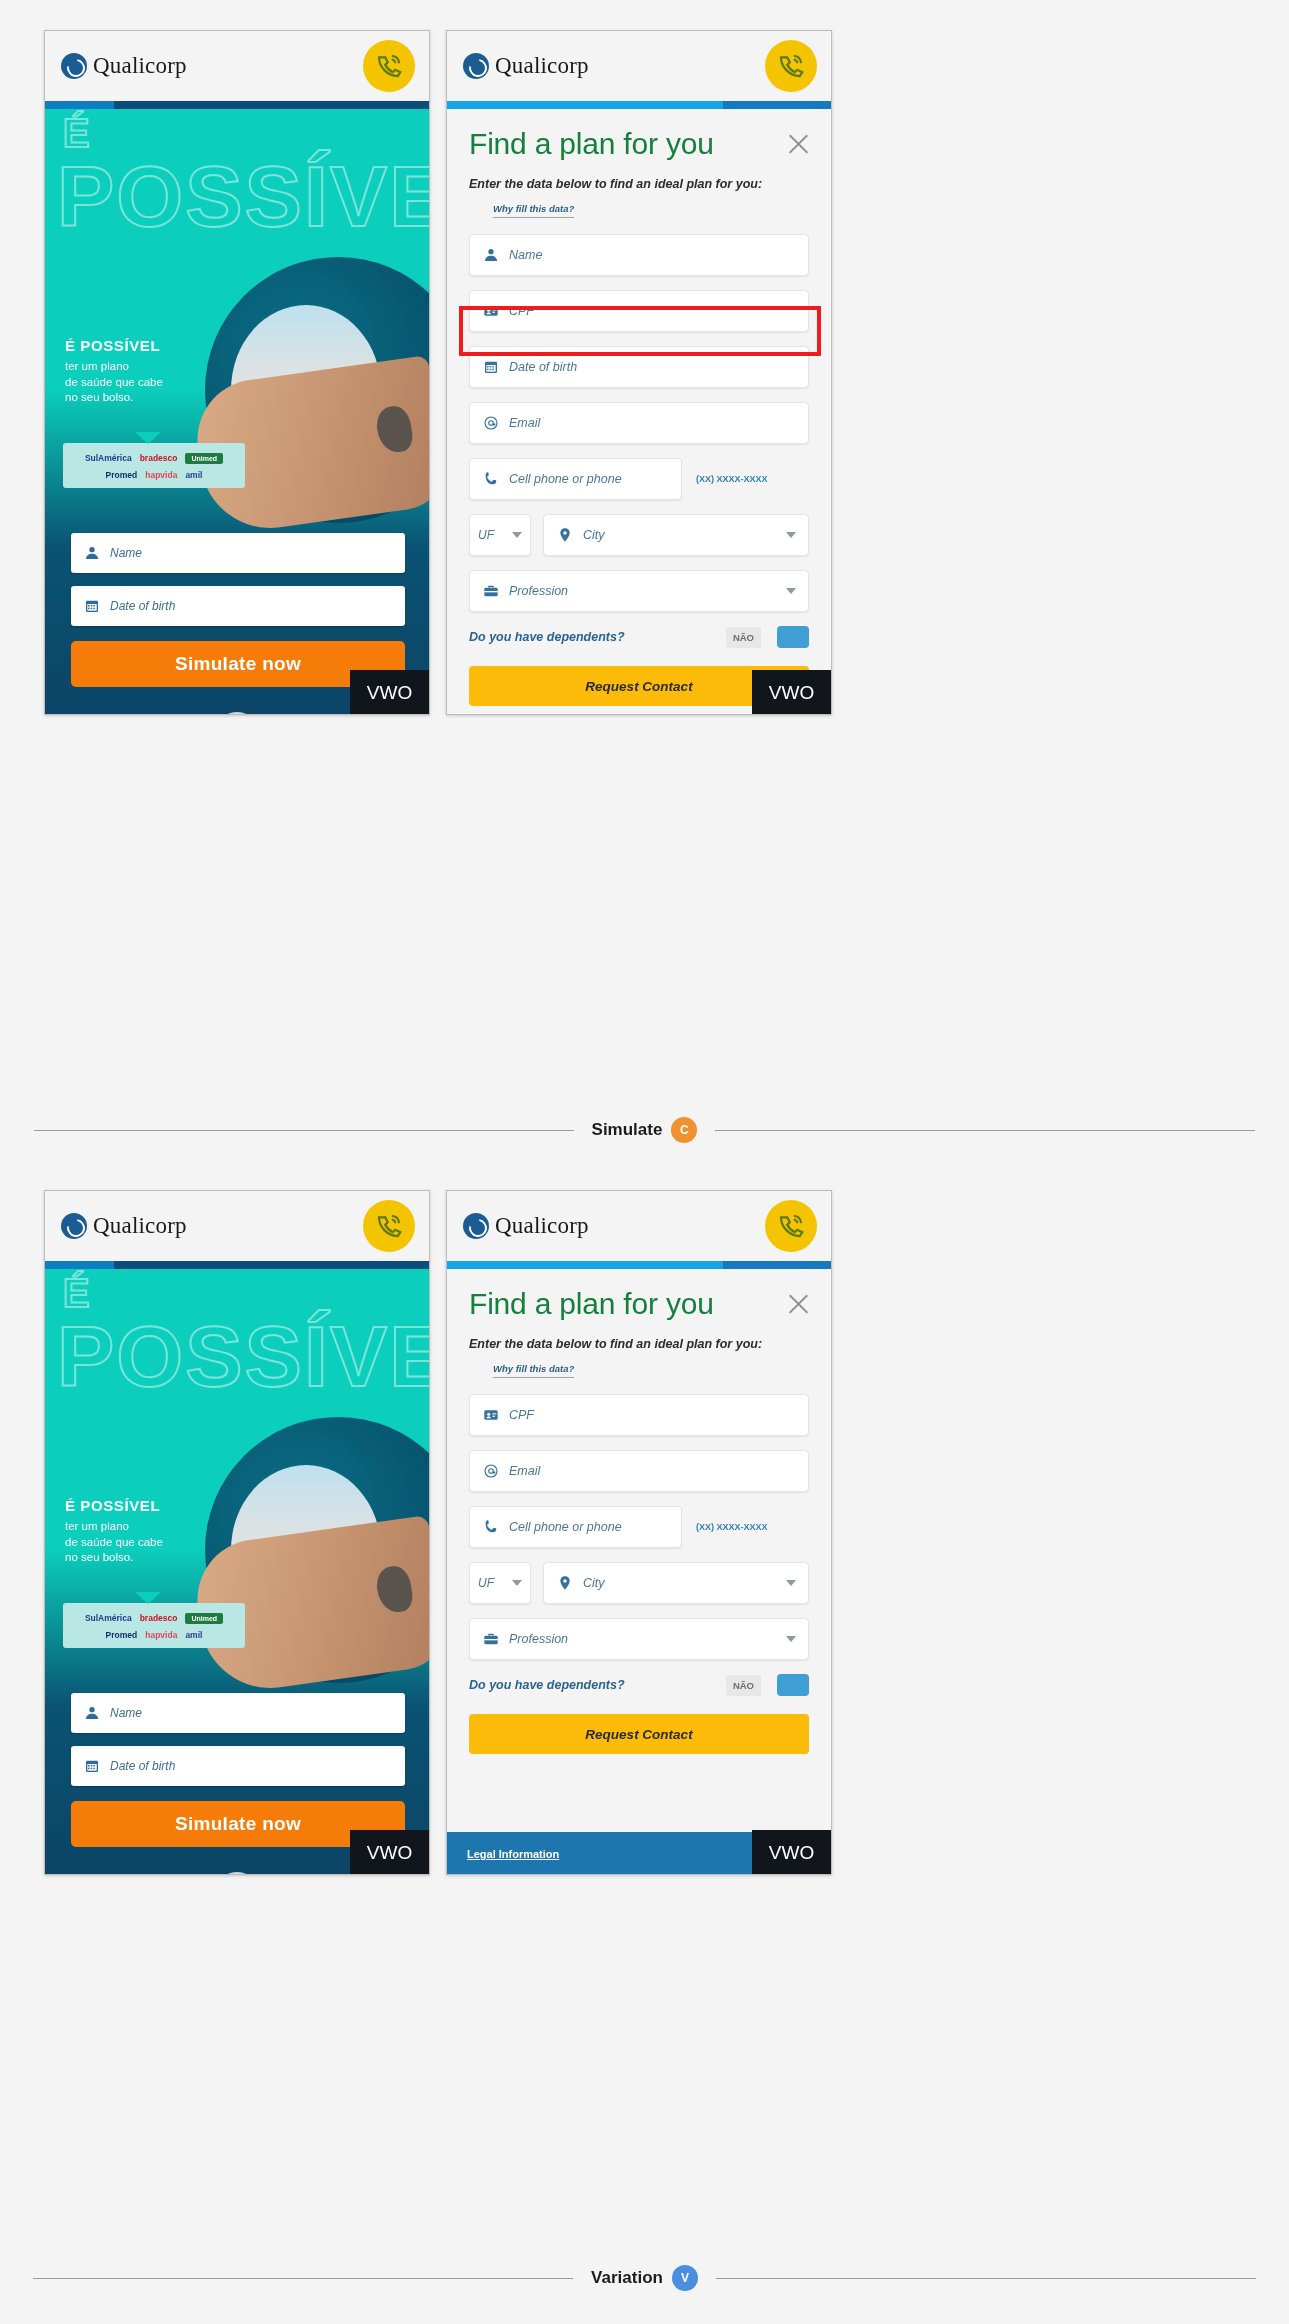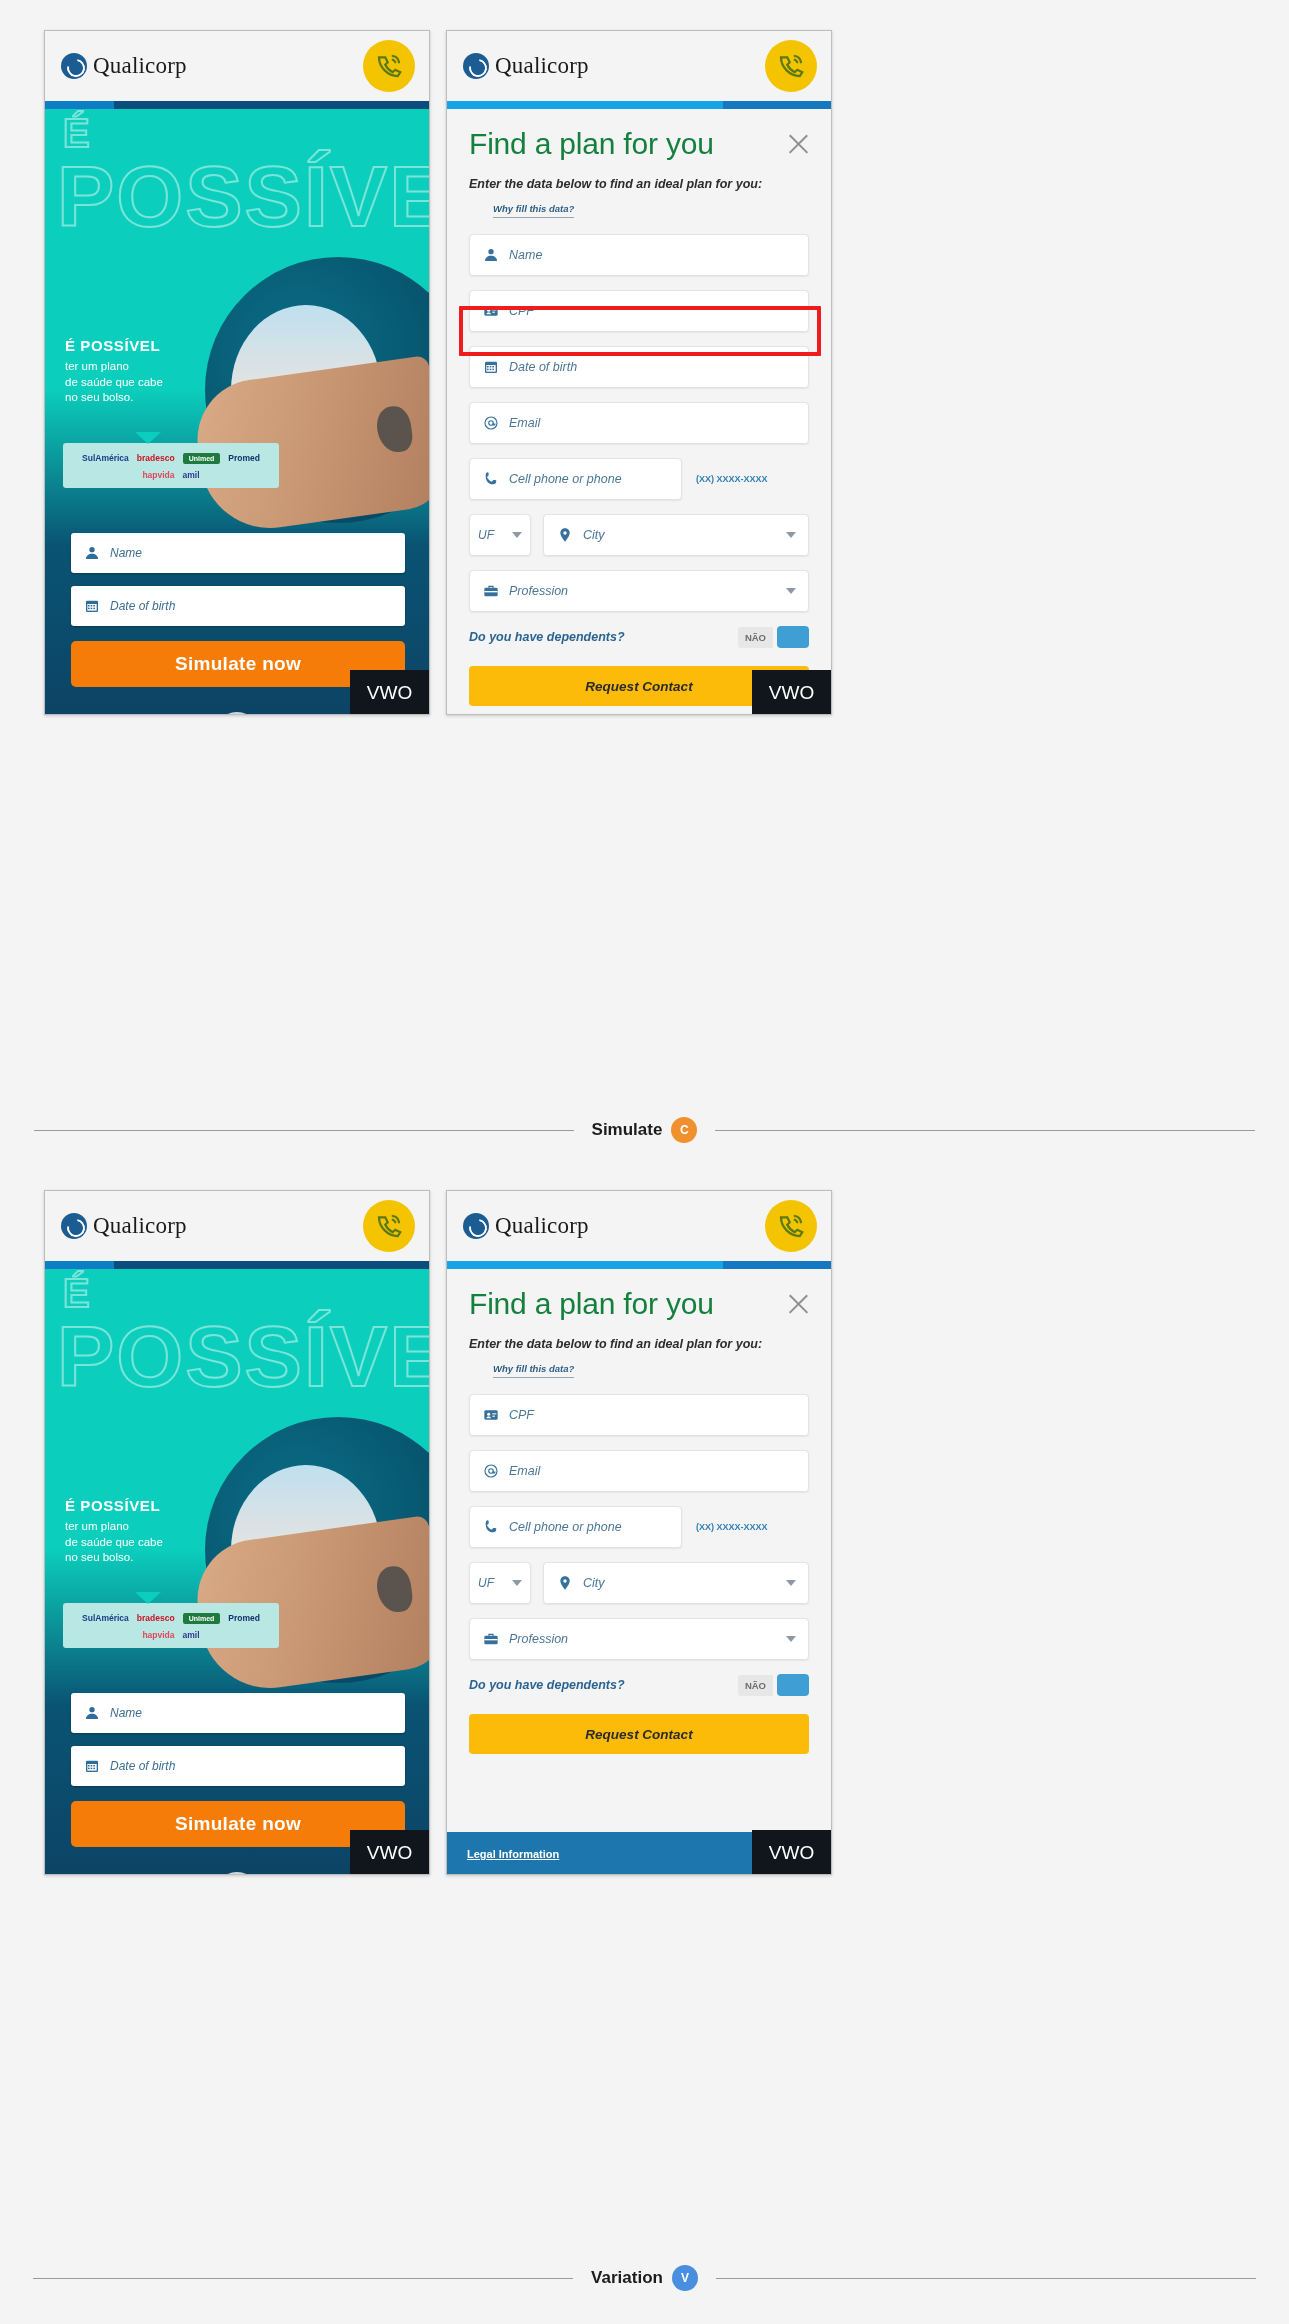--- a/index.html
+++ b/index.html
@@ -92,21 +92,21 @@
     width: 34px; height: 46px; background:#4a4a4a; border-radius: 50% 50% 40% 60%;
     opacity:.85;
   }
 
   .hero-copy { position: absolute; left: 20px; top: 228px; color: #fff; }
   .hero-title { font-size: 15px; font-weight: bold; letter-spacing: .6px; }
   .hero-sub { font-size: 11.5px; line-height: 1.35; margin-top: 5px; }
 
   .logos-card {
     position: absolute; left: 18px; top: 334px;
-    width: 216px; background: #b9e8e4;
+    width: 182px; background: #b9e8e4;
     border-radius: 3px; padding: 10px 8px 8px;
     display: flex; flex-wrap: wrap; gap: 6px 8px; justify-content: center;
   }
   .logos-card::before {
     content:""; position:absolute; left: 72px; top: -11px;
     border-left: 13px solid transparent; border-right: 13px solid transparent;
     border-top: 12px solid #0bcfbc;
   }
   .brand { font-size: 8.5px; font-weight: bold; white-space: nowrap; }
   .brand.sul { color: #1e3a8a; }
@@ -183,21 +183,21 @@
 
   .caret { width: 0; height: 0; border-left: 5px solid transparent; border-right: 5px solid transparent; border-top: 6px solid #8d9aa3; flex: none; }
   .fi { width: 18px; height: 16px; flex: none; }
 
   .dep-row {
     display: flex; align-items: center; justify-content: space-between;
     margin-top: 4px;
   }
   .dep-label { font-size: 12.5px; font-style: italic; font-weight: bold; color: #2b6492; }
   .toggle {
-    display: flex; align-items: center; gap: 4px; cursor: pointer;
+    display: flex; align-items: center; gap: 16px; cursor: pointer;
   }
   .toggle .t-label {
     background: #e7e7e7; color: #6d6d6d; font-size: 9.5px; font-weight: bold;
     padding: 5px 7px; border-radius: 3px 0 0 3px;
   }
   .toggle .t-knob {
     width: 32px; height: 22px; background: #3f9fd4; border-radius: 4px;
   }
 
   .req-btn {

